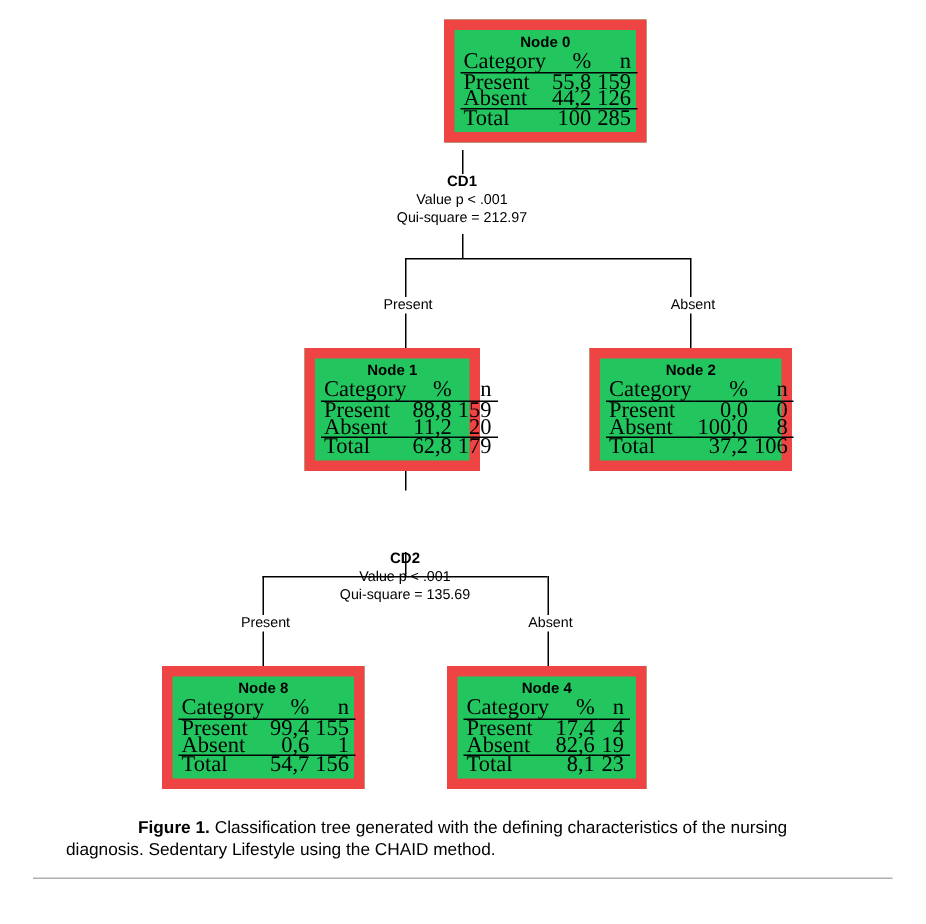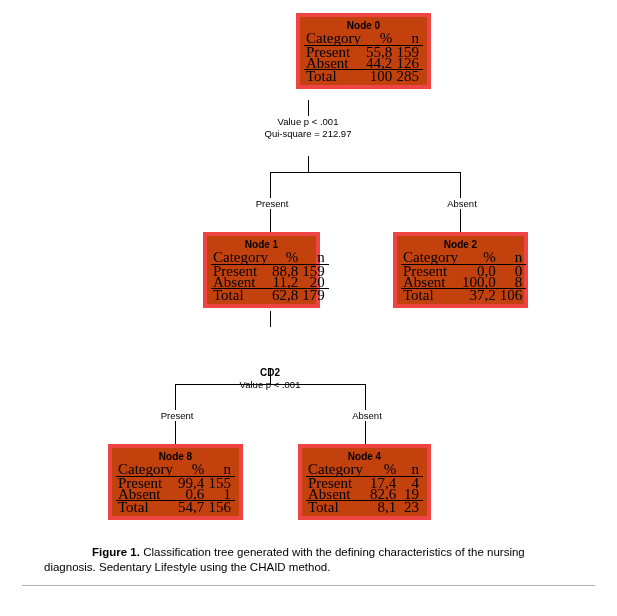--- a/index.html
+++ b/index.html
@@ -17,22 +17,22 @@
   }
   .canvas {
     position: relative;
     width: 617px;
     height: 616px;
   }
 
   
   .node {
     position: absolute;
-    border: 4px solid #ef4444;
-    background: #c2410c;
+    border: 7px solid #ef4444;
+    background: #22c55e;
     box-sizing: border-box;
     padding: 3px 4px 3px 4px;
   }
   .node-title {
     text-align: center;
     font-weight: bold;
     font-size: 10px;
     line-height: 12px;
     margin-bottom: 1px;
   }
@@ -173,20 +173,21 @@
         <tr class="total-row">
           <td class="col-cat">Total</td>
           <td class="col-pct">100</td>
           <td class="col-n">285</td>
         </tr>
       </tbody>
     </table>
   </div>
 
   <div class="split" style="left:228px; top:116px; width:160px;">
+    <div class="var">CD1</div>
     <div>Value p &lt; .001</div>
     <div>Qui-square = 212.97</div>
   </div>
 
   <div class="edge-label" style="left:240px; top:198px; width:60px;">
     <span>Present</span>
   </div>
   <div class="edge-label" style="left:430px; top:198px; width:60px;">
     <span>Absent</span>
   </div>
@@ -247,20 +248,21 @@
           <td class="col-pct">37,2</td>
           <td class="col-n">106</td>
         </tr>
       </tbody>
     </table>
   </div>
 
   <div class="split" style="left:190px; top:327px; width:160px;margin-top:40px;">
     <div class="var">CD2</div>
     <div>Value p &lt; .001</div>
+    <div>Qui-square = 135.69</div>
   </div>
 
   <div class="edge-label" style="left:145px; top:410px; width:60px;">
     <span>Present</span>
   </div>
   <div class="edge-label" style="left:335px; top:410px; width:60px;">
     <span>Absent</span>
   </div>
 
   <div class="node" style="left:108px; top:444px; width:135px;">

